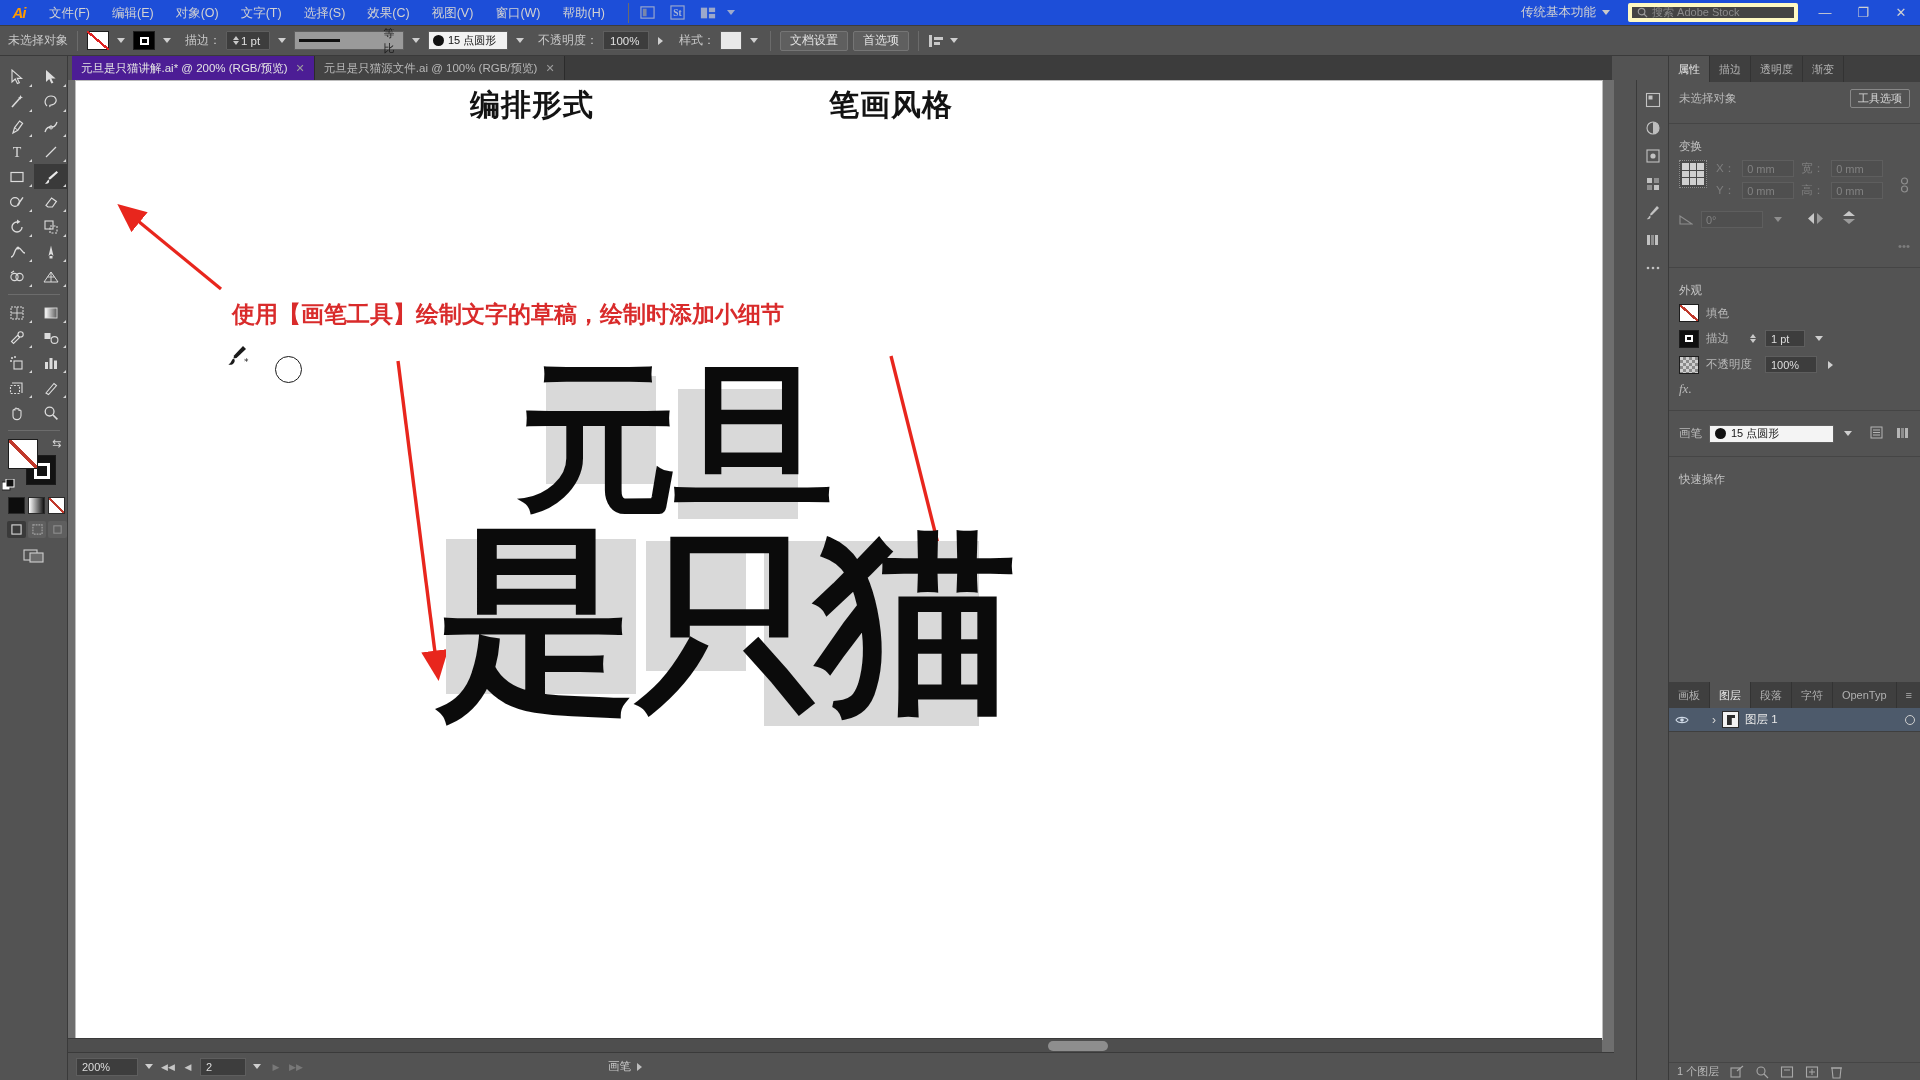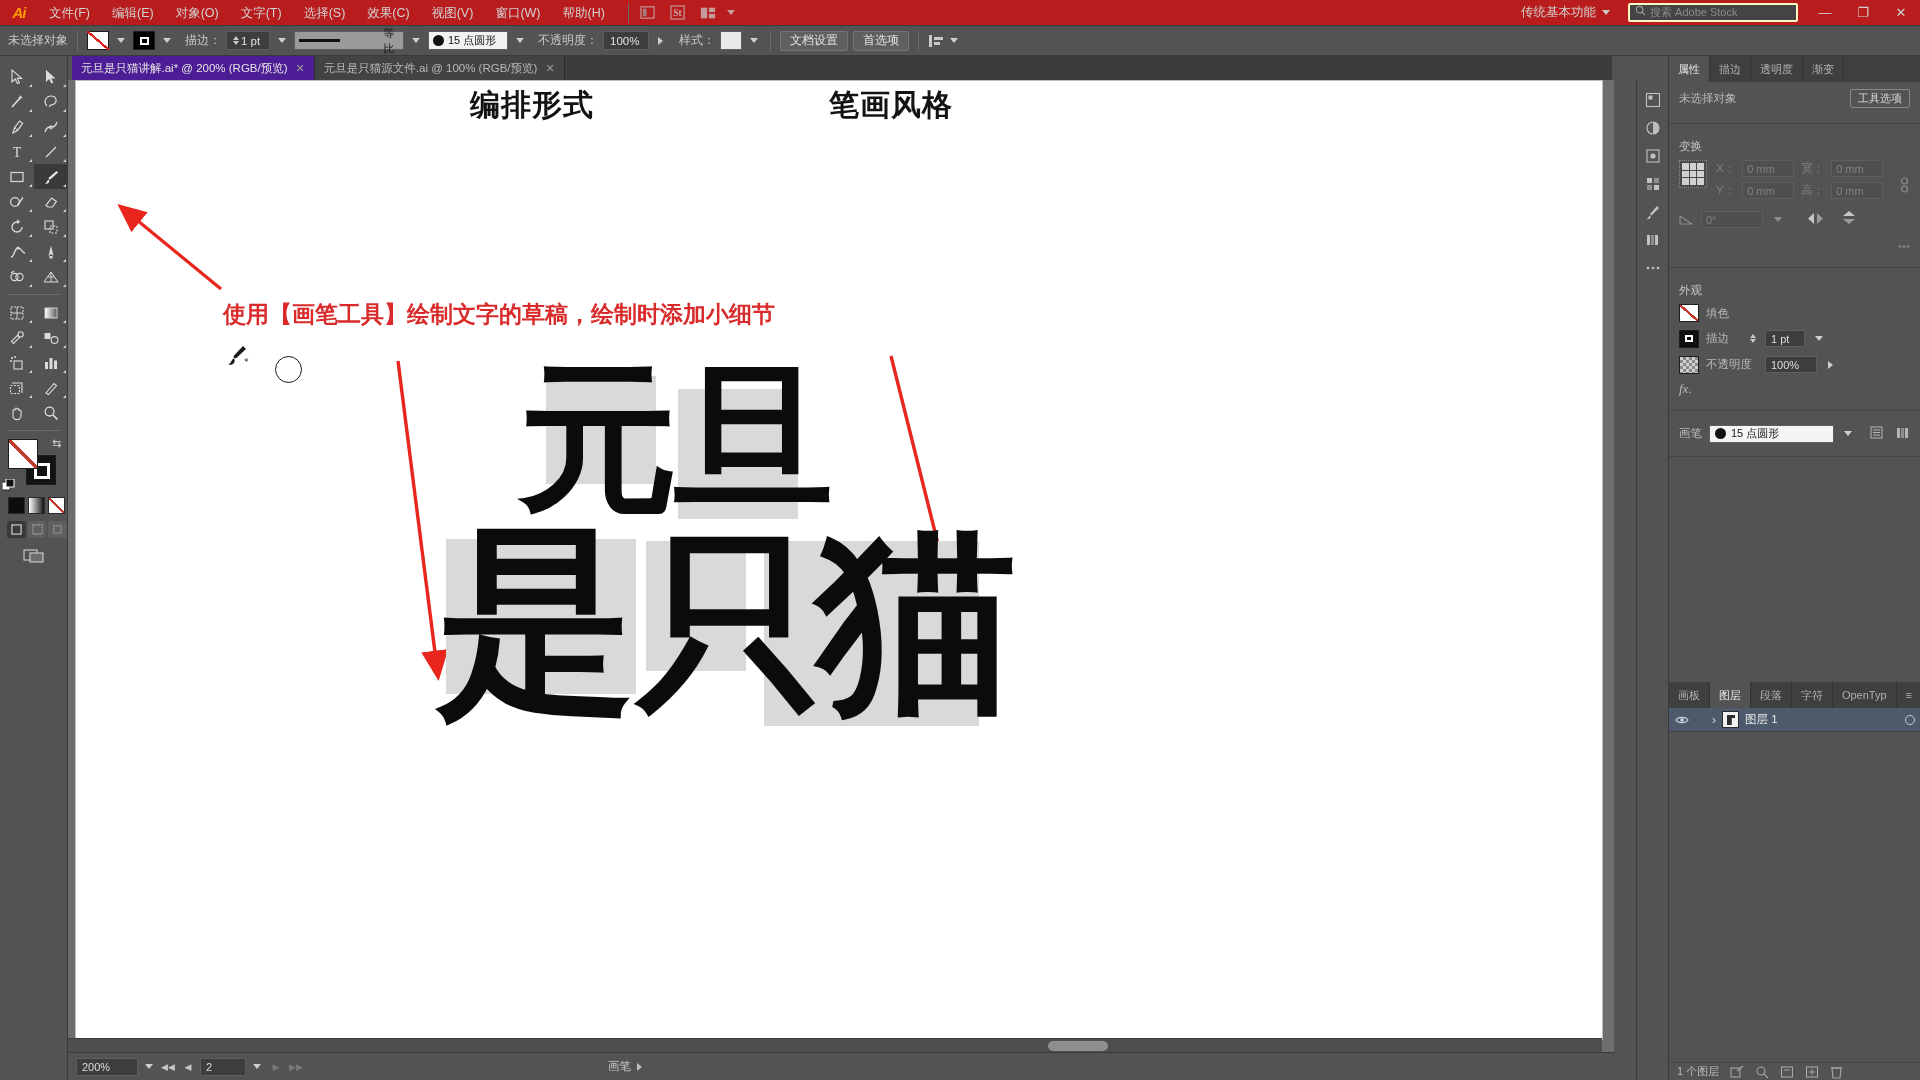--- a/index.html
+++ b/index.html
@@ -8,21 +8,21 @@
     background: #535353;
     font-family: "Liberation Sans", "DejaVu Sans", sans-serif;
     overflow: hidden;
     -webkit-font-smoothing: antialiased;
   }
   body { position: relative; }
 
   
   #menubar {
     position: absolute; left:0; top:0; width:1920px; height:26px;
-    background:#b91c1c; display:flex; align-items:center;
+    background:#1d4ed8; display:flex; align-items:center;
     border-bottom:1px solid #3c3c3c;
   }
   #ai-logo {
     width:38px; height:26px; display:flex; align-items:center; justify-content:center;
     color:#ff9a00; font-weight:bold; font-size:15px; font-style:italic;
     letter-spacing:-1px;
   }
   .menu-item {
     padding:0 11px; height:26px; line-height:26px;
     color:#d2d2d2; font-size:12.5px; white-space:nowrap; cursor:default;
@@ -31,22 +31,22 @@
     margin-left:auto; display:flex; align-items:center; height:26px;
   }
   .mb-icon {
     width:30px; height:26px; display:flex; align-items:center; justify-content:center;
     opacity:.75;
     font-weight:bold;
   }
   #ws-name { color:#d2d2d2; font-size:12.5px; padding:0 6px; }
   #ws-chev { color:#bdbdbd; font-size:9px; padding-right:10px; }
   #stock-search {
-    width:170px; height:19px; background:#444; border:2px solid #fef9c3;
-    border-radius:2px; display:flex; padding:0 5px;
+    width:170px; height:19px; background:#444; border:4px solid #fef9c3;
+    border-radius:2px; display:flex; align-items:center; padding:0 5px;
     color:#8b8b8b; font-size:11px; margin:0 8px; gap:4px;
   }
   .wincap {
     width:38px; height:26px; display:flex; align-items:center; justify-content:center;
     color:#d0d0d0; font-size:13px;
   }
 
   
   #controlbar {
     position:absolute; left:0; top:26px; width:1920px; height:30px;
@@ -192,21 +192,21 @@
     position:absolute; left:7px; top:0px; width:1528px; height:960px;
     background:#ffffff; border:1px solid #bdbdbd;
   }
   .hdr-word {
     position:absolute; font-size:30px; font-weight:bold; color:#131313;
     letter-spacing:1px; font-family:"DejaVu Sans", sans-serif;
   }
   #hdr1 { left:394px; top:4px; }
   #hdr2 { left:753px; top:4px; }
   #annot-text {
-    position:absolute; left:147px; top:218px; font-size:23px; color:#d92b2b;
+    position:absolute; left:156px; top:218px; font-size:23px; color:#d92b2b;
     font-weight:600; white-space:nowrap; font-family:"DejaVu Sans", sans-serif;
   }
   .arrow-svg { position:absolute; left:0; top:0; width:1528px; height:960px; pointer-events:none; }
   #brush-cursor {
     position:absolute; left:150px; top:262px; width:22px; height:22px;
   }
   #brush-circle {
     position:absolute; left:199px; top:275px; width:27px; height:27px;
     border:1.5px solid #1a1a1a; border-radius:50%; background:transparent;
   }
@@ -1030,20 +1030,23 @@
             <rect x="1" y="2" width="3" height="10" fill="#b5b5b5"></rect>
             <rect x="5" y="2" width="3" height="10" fill="#8e8e8e"></rect>
             <rect x="9" y="2" width="3" height="10" fill="#b5b5b5"></rect>
           </svg>
       </span>
     </div>
   </div>
 
   <div class="hline"></div>
 
+  <div class="psec">
+    <div class="sectitle">快速操作</div>
+  </div>
 
   <div id="layerspanel">
     <div class="panel-tabs">
       <div class="ptab">画板</div>
       <div class="ptab active">图层</div>
       <div class="ptab">段落</div>
       <div class="ptab">字符</div>
       <div class="ptab">OpenTyp</div>
       <div class="ptab" style="margin-left:auto;border-right:none">≡</div>
     </div>

